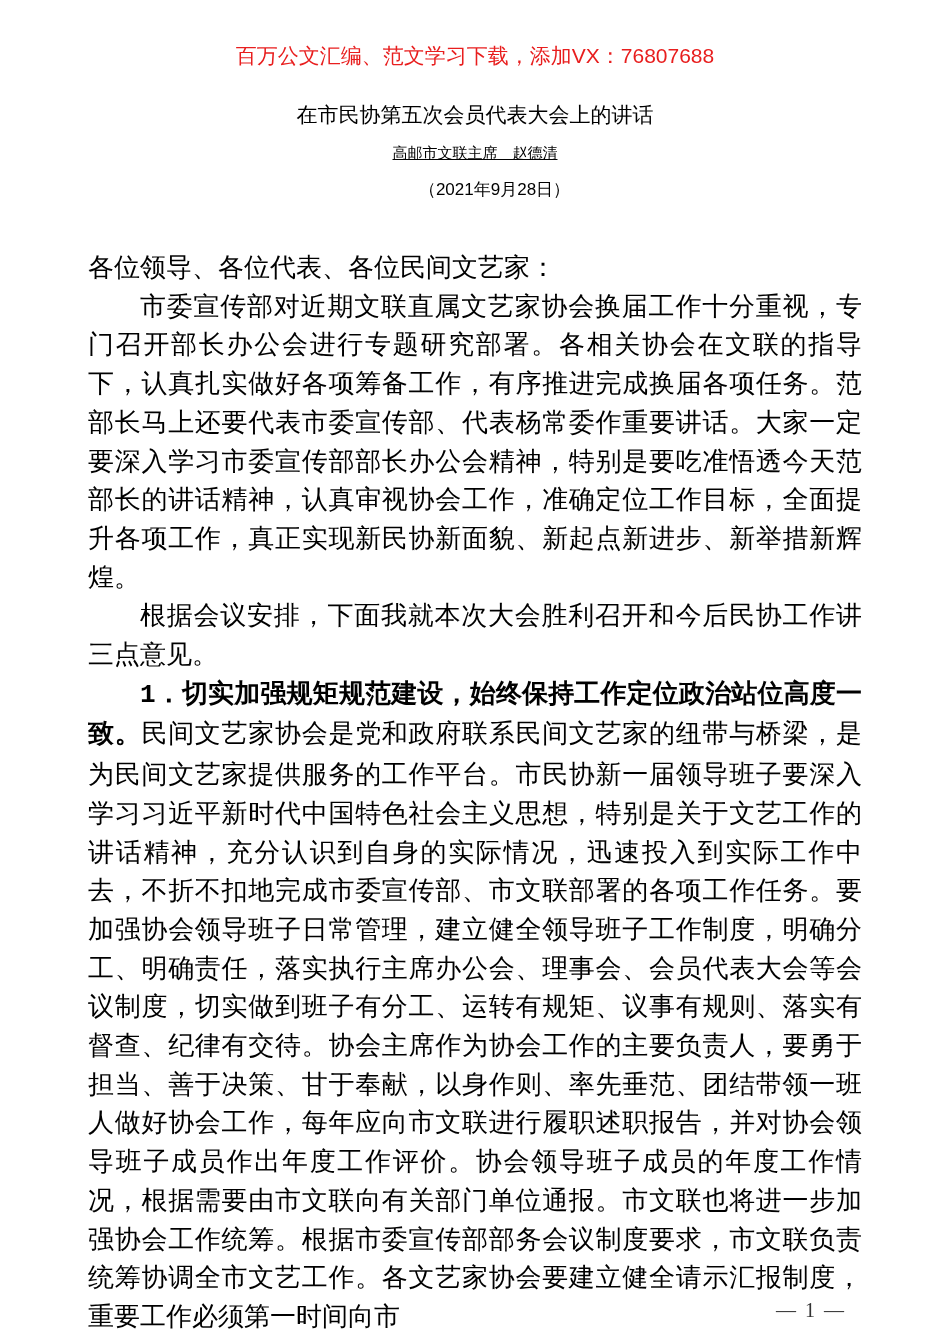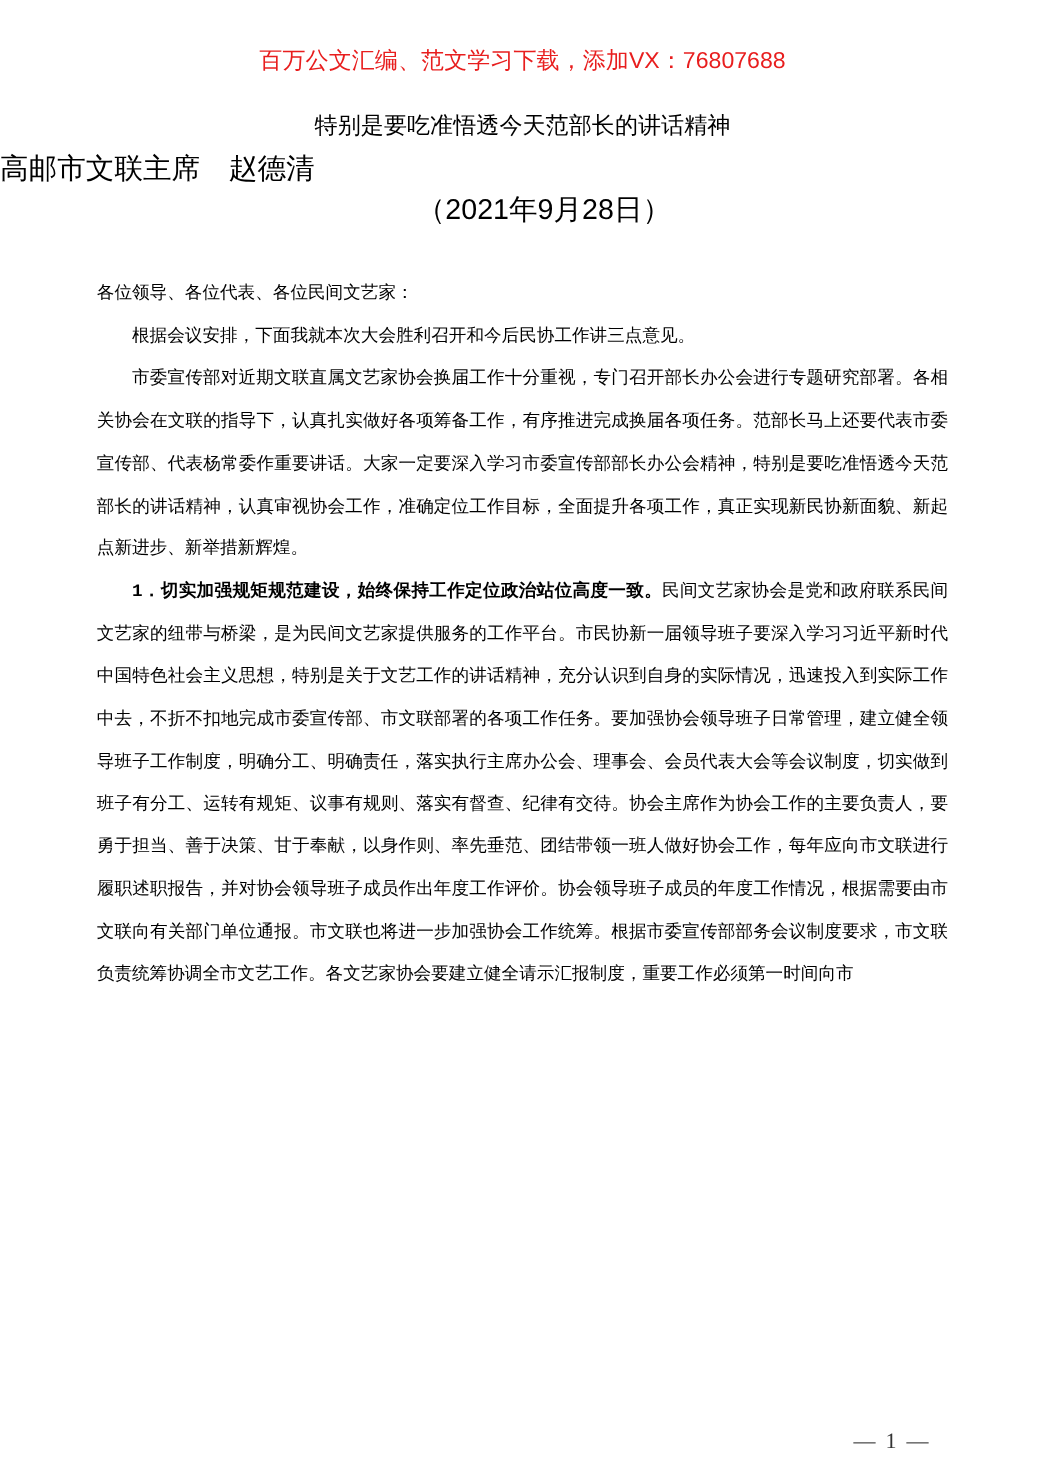--- a/index.html
+++ b/index.html
@@ -25,33 +25,35 @@
   }
   .doc-title {
     margin-top: 34px;
     text-align: center;
     font-size: 21px;
     line-height: 24px;
     color: #000000;
   }
   .doc-author {
     margin-top: 14px;
-    font-size: 26px;
+    text-align: center;
+    font-size: 15px;
     line-height: 24px;
+    text-decoration: underline;
   }
   .doc-date {
     margin-top: 11px;
     text-align: center;
-    font-size: 26px;
+    font-size: 17px;
     line-height: 28px;
     padding-left: 39px;
   }
   .doc-body {
     margin: 44px 88px 0 88px;
-    font-size: 16px;
+    font-size: 26px;
     line-height: 38.7px;
     text-align: justify;
     text-justify: inter-ideograph;
     word-break: break-all;
   }
   .doc-body p {
     margin: 0;
     padding: 0;
     text-indent: 2em;
   }
@@ -72,34 +74,34 @@
     letter-spacing: 2px;
   }
 </style>
 </head>
 <body>
 
 <div class="page">
 
   <div class="promo">百万公文汇编、范文学习下载，添加VX：76807688</div>
 
-  <div class="doc-title">特别是要吃准悟透今天范部长的讲话精神</div>
+  <div class="doc-title">在市民协第五次会员代表大会上的讲话</div>
 
   <div class="doc-author">高邮市文联主席　赵德清</div>
 
   <div class="doc-date">（2021年9月28日）</div>
 
   <div class="doc-body">
 
     <p class="no-indent">各位领导、各位代表、各位民间文艺家：</p>
 
 
+    <p>市委宣传部对近期文联直属文艺家协会换届工作十分重视，专门召开部长办公会进行专题研究部署。各相关协会在文联的指导下，认真扎实做好各项筹备工作，有序推进完成换届各项任务。范部长马上还要代表市委宣传部、代表杨常委作重要讲话。大家一定要深入学习市委宣传部部长办公会精神，特别是要吃准悟透今天范部长的讲话精神，认真审视协会工作，准确定位工作目标，全面提升各项工作，真正实现新民协新面貌、新起点新进步、新举措新辉煌。</p>
+
     <p>根据会议安排，下面我就本次大会胜利召开和今后民协工作讲三点意见。</p>
-
-    <p>市委宣传部对近期文联直属文艺家协会换届工作十分重视，专门召开部长办公会进行专题研究部署。各相关协会在文联的指导下，认真扎实做好各项筹备工作，有序推进完成换届各项任务。范部长马上还要代表市委宣传部、代表杨常委作重要讲话。大家一定要深入学习市委宣传部部长办公会精神，特别是要吃准悟透今天范部长的讲话精神，认真审视协会工作，准确定位工作目标，全面提升各项工作，真正实现新民协新面貌、新起点新进步、新举措新辉煌。</p>
 
     <p><span class="section-heading">1．切实加强规矩规范建设，始终保持工作定位政治站位高度一致。</span><span>民间文艺家协会是党和政府联系民间文艺家的纽带与桥梁，是为民间文艺家提供服务的工作平台。市民协新一届领导班子要深入学习习近平新时代中国特色社会主义思想，特别是关于文艺工作的讲话精神，充分认识到自身的实际情况，迅速投入到实际工作中去，不折不扣地完成市委宣传部、市文联部署的各项工作任务。要加强协会领导班子日常管理，建立健全领导班子工作制度，明确分工、明确责任，落实执行主席办公会、理事会、会员代表大会等会议制度，切实做到班子有分工、运转有规矩、议事有规则、落实有督查、纪律有交待。协会主席作为协会工作的主要负责人，要勇于担当、善于决策、甘于奉献，以身作则、率先垂范、团结带领一班人做好协会工作，每年应向市文联进行履职述职报告，并对协会领导班子成员作出年度工作评价。协会领导班子成员的年度工作情况，根据需要由市文联向有关部门单位通报。市文联也将进一步加强协会工作统筹。根据市委宣传部部务会议制度要求，市文联负责统筹协调全市文艺工作。各文艺家协会要建立健全请示汇报制度，重要工作必须第一时间向市</span></p>
 
   </div>
 
   <div class="page-number">— 1 —</div>
 
 </div>
 
 </body></html>

